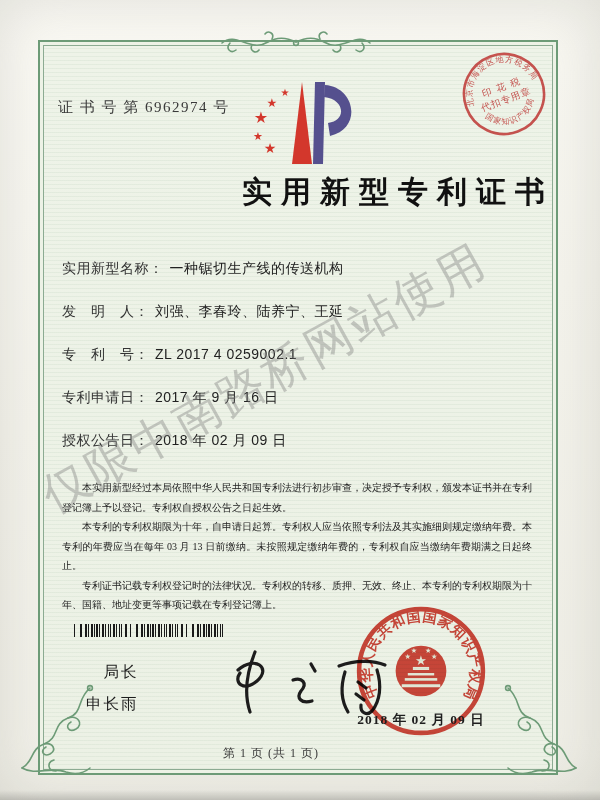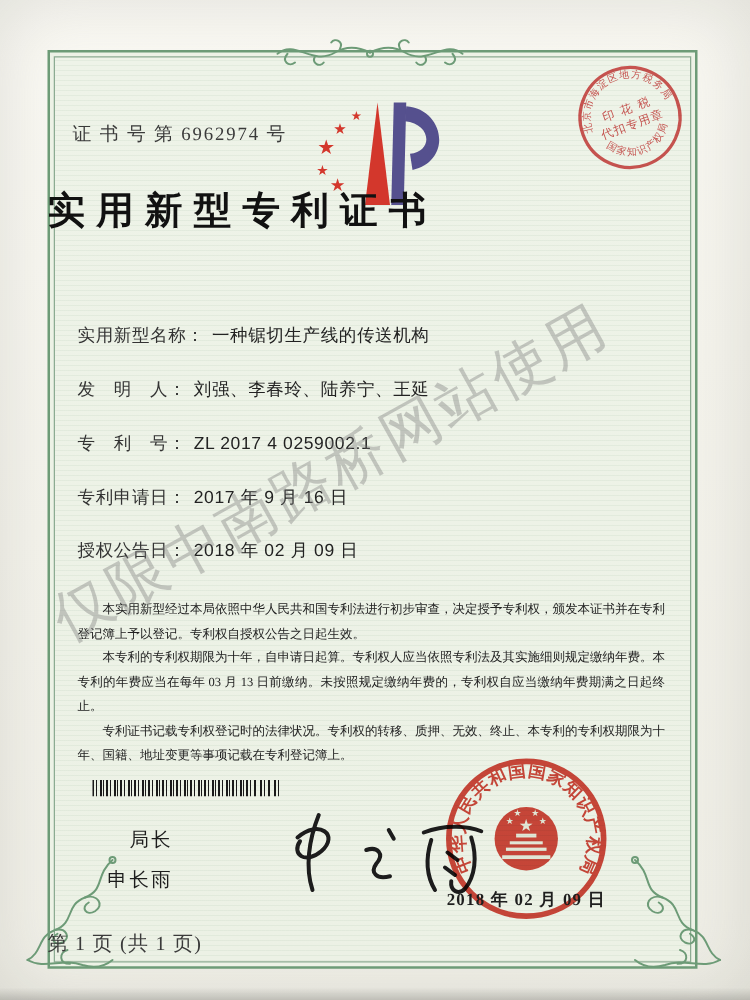--- a/index.html
+++ b/index.html
@@ -25,21 +25,21 @@
   .ornament-top{position:absolute;left:216px;top:25px;width:160px;height:32px;z-index:3;}
   .flourish{position:absolute;width:82px;height:94px;z-index:3;}
   .flourish.left{left:14px;top:684px;}
   .flourish.right{left:502px;top:684px;}
 
   .cert-number{position:absolute;left:58px;top:98px;font-size:15px;color:#3a3a3a;
          font-family:"Liberation Serif","DejaVu Serif",serif;letter-spacing:1.5px;z-index:4;}
 
   .logo{position:absolute;left:245px;top:80px;width:116px;height:88px;z-index:4;}
 
-  .title{position:absolute;left:38px;top:148px;width:516px;text-align:left;
+  .title{position:absolute;left:38px;top:172px;width:516px;text-align:right;
          font-size:30px;font-weight:bold;letter-spacing:9px;color:#111;
          font-family:"Liberation Serif","DejaVu Serif",serif;z-index:4;}
 
   .fields{position:absolute;left:62px;top:260px;width:470px;z-index:4;}
   .field{height:24px;margin-bottom:19px;font-size:14px;color:#2c2c2c;
          letter-spacing:0.5px;white-space:nowrap;}
   .field .lab{color:#333;}
   .field .val{margin-left:6px;color:#222;}
 
   .paras{position:absolute;left:62px;top:478px;width:470px;z-index:4;
@@ -67,22 +67,22 @@
          font-family:"Liberation Serif","DejaVu Serif",serif;}
 
   .stamp{position:absolute;left:446px;top:36px;width:116px;height:116px;z-index:6;
          transform:rotate(-20deg);mix-blend-mode:multiply;opacity:0.88;}
 
   .watermark{position:absolute;left:46px;top:468px;z-index:8;
          transform:rotate(-29deg);transform-origin:0 50%;
          font-size:47px;letter-spacing:3px;white-space:nowrap;
          color:rgba(122,122,122,0.38);pointer-events:none;}
 
-  .page-footer{position:absolute;left:38px;top:745px;width:466px;z-index:4;
-         font-size:16px;color:#3a3a3a;letter-spacing:1px;
+  .page-footer{position:absolute;left:38px;top:745px;width:466px;text-align:center;z-index:4;
+         font-size:12px;color:#3a3a3a;letter-spacing:1px;
          font-family:"Liberation Serif","DejaVu Serif",serif;}
 </style>
 </head>
 <body>
 
 <div class="photo">
   <div class="vignette"></div>
 
   <div class="frame">
     <div class="frame-inner"></div>

